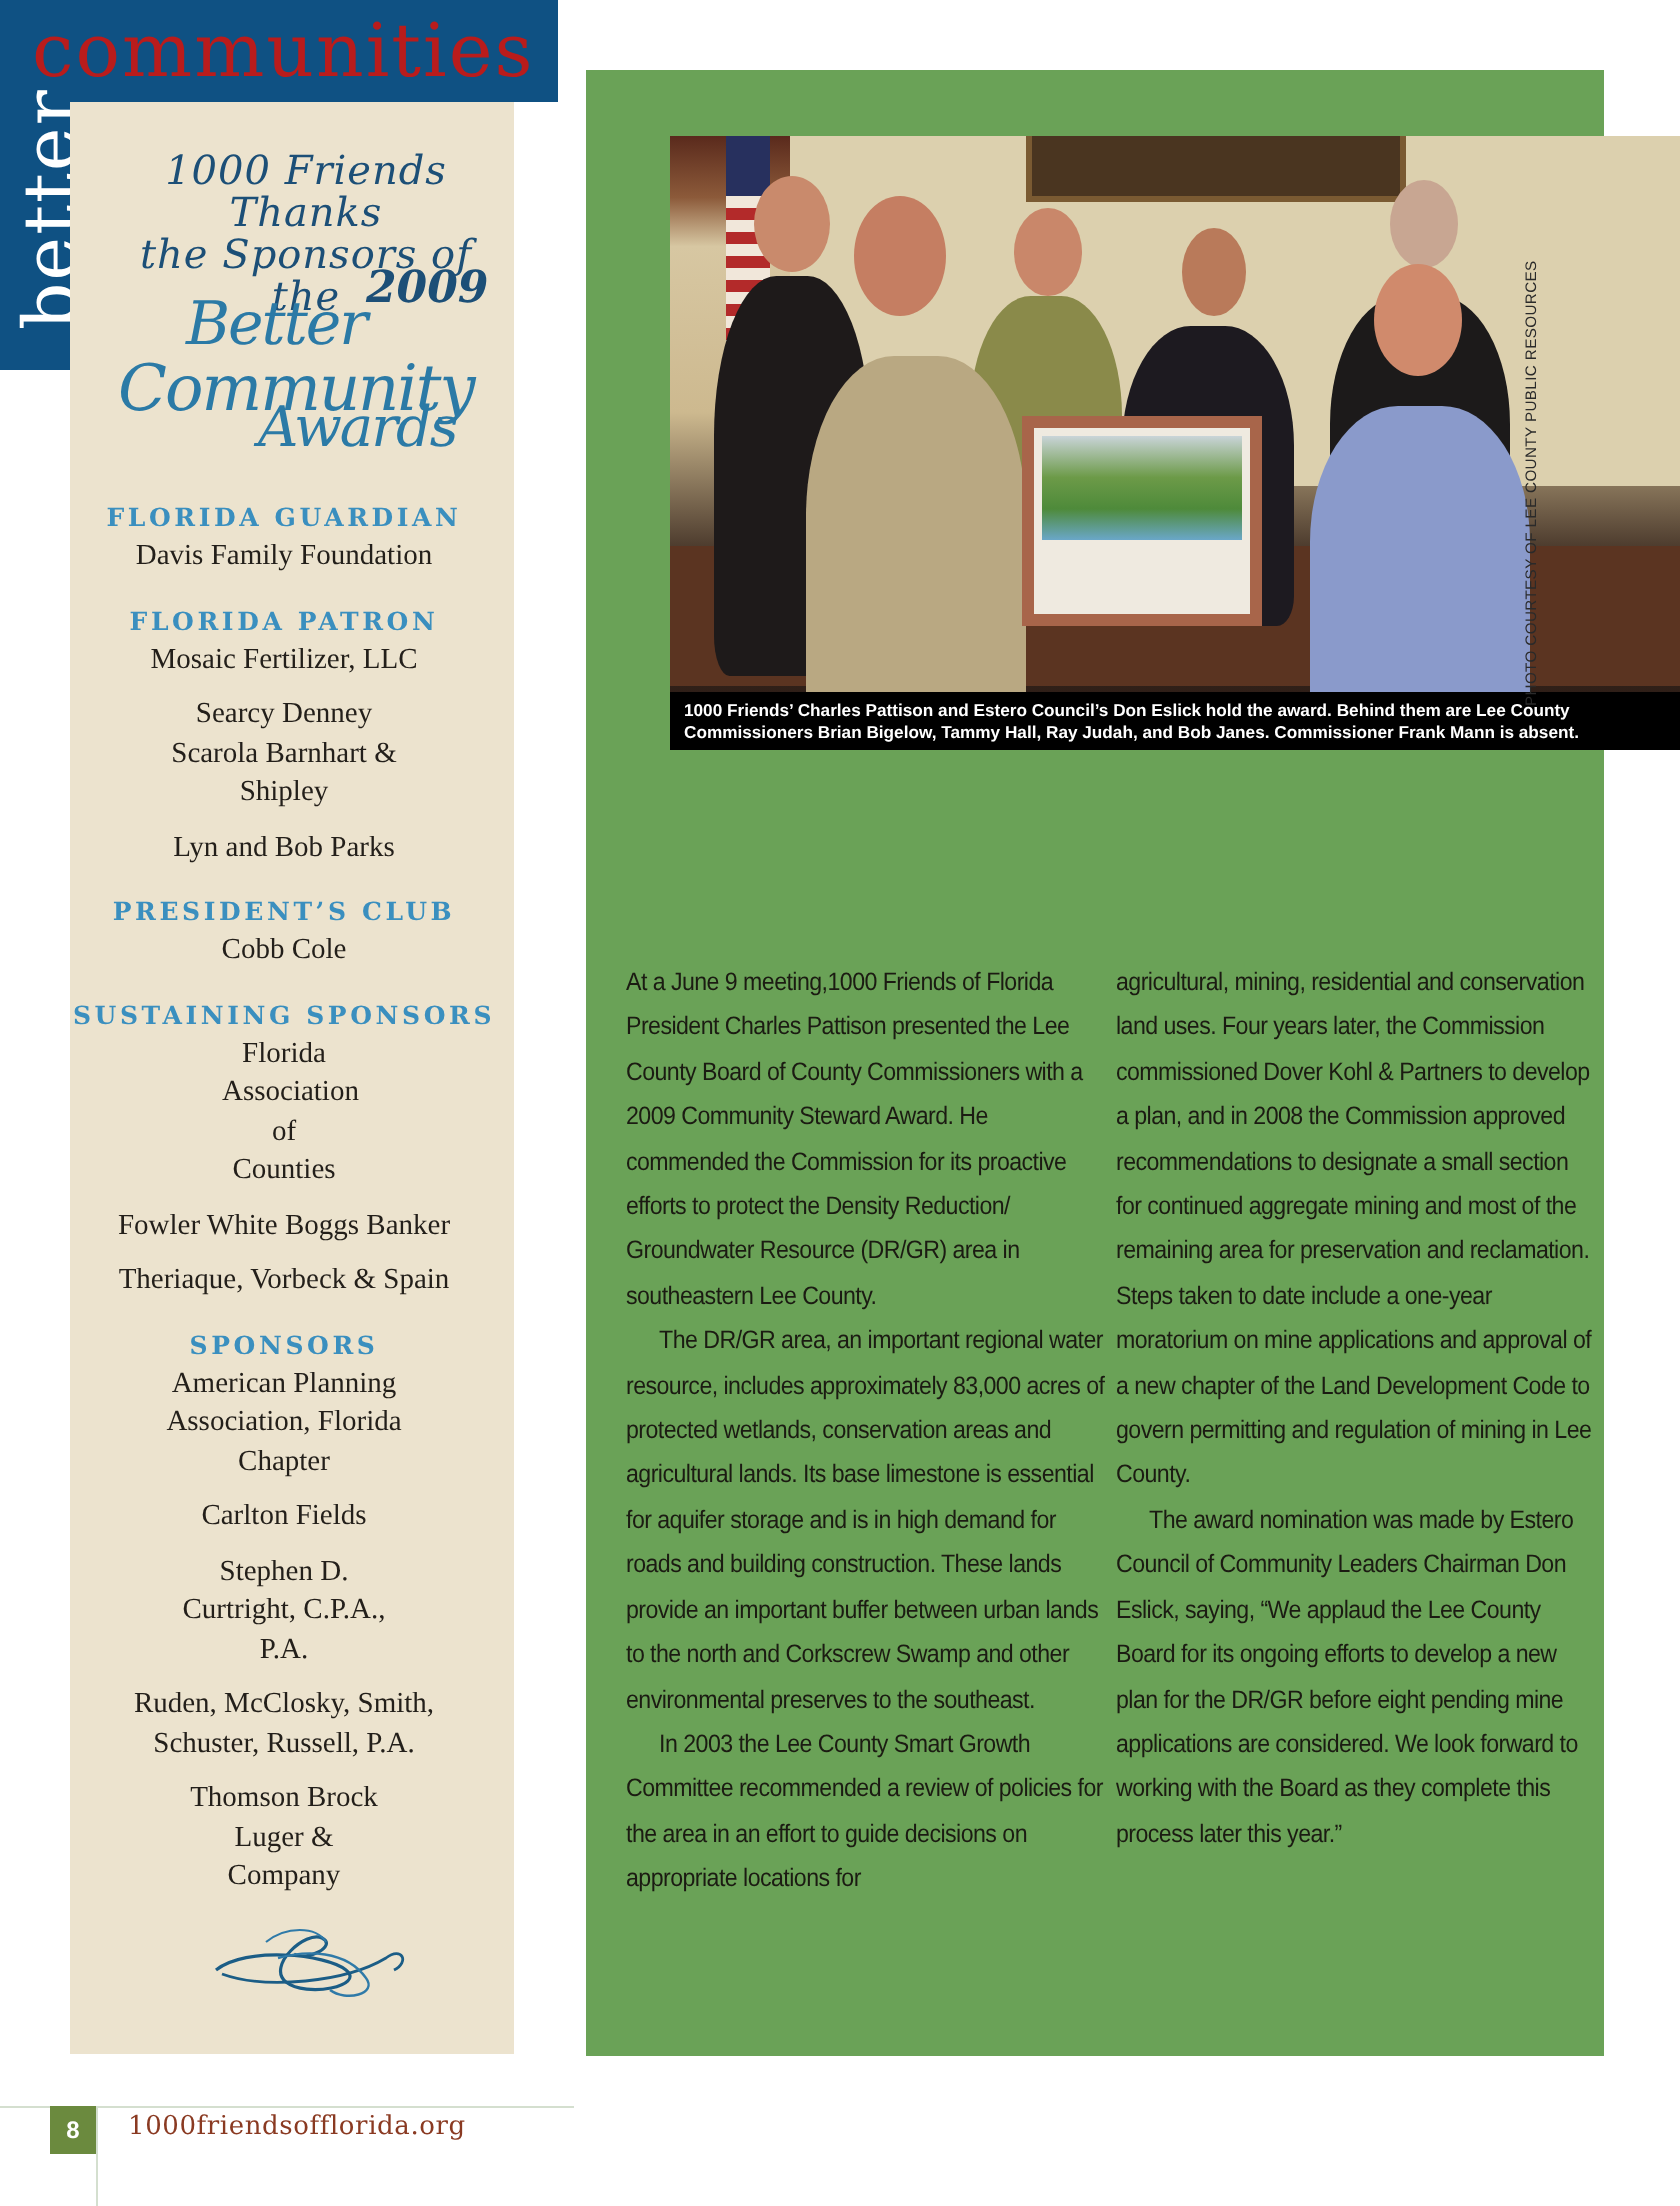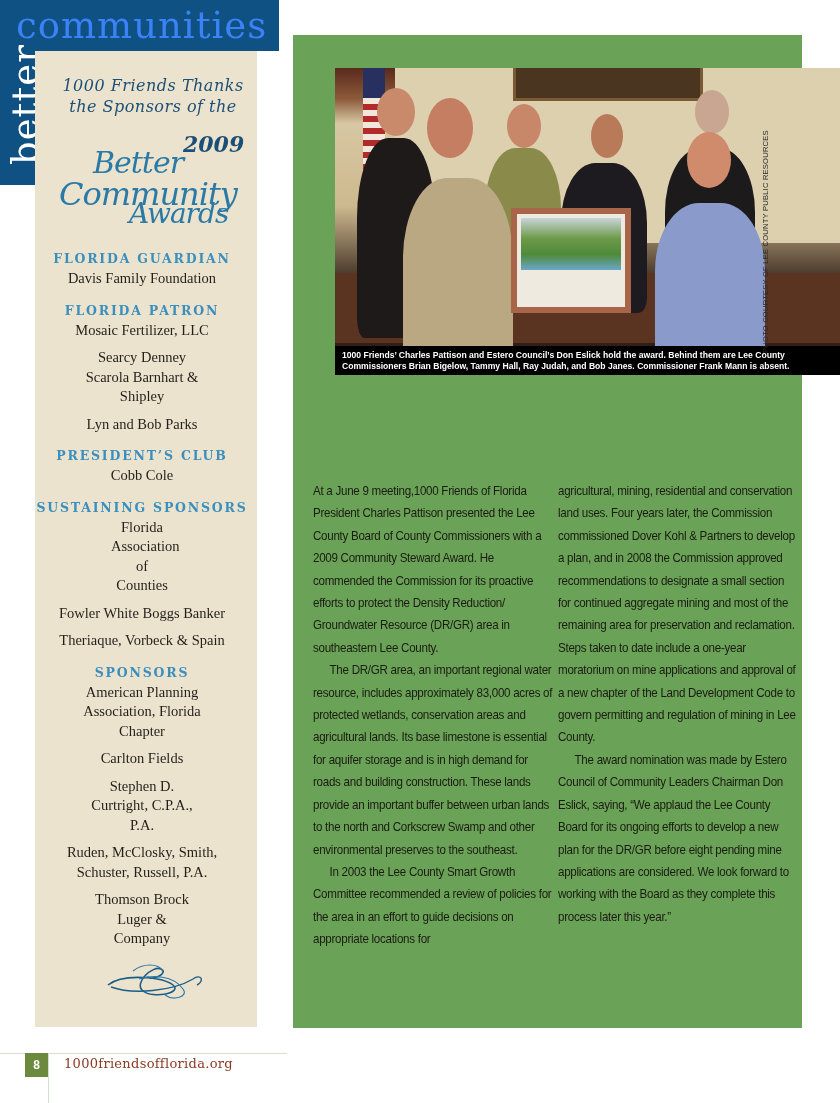--- a/index.html
+++ b/index.html
@@ -1,26 +1,26 @@
 <!DOCTYPE html>
 <html><head>
 <meta charset="utf-8">
 <style>
   html, body { margin:0; padding:0; }
   body { width:840px; height:1103px; position:relative; background:#ffffff; overflow:hidden; font-family:"Liberation Sans", sans-serif; }
 
   
   .blue-band { position:absolute; left:0; top:0; width:279px; height:51px; background:#0f5183; }
   .blue-strip { position:absolute; left:0; top:0; width:52px; height:185px; background:#0f5183; }
-  .masthead-communities { position:absolute; left:16px; top:4px; font-family:"DejaVu Serif", serif; font-size:37px; color:#3b82f6; letter-spacing:1px; line-height:44px; }
+  .masthead-communities { position:absolute; left:16px; top:4px; font-family:"DejaVu Serif", serif; font-size:37px; color:#b91c1c; letter-spacing:1px; line-height:44px; }
   .masthead-better { position:absolute; left:6px; top:165px; transform-origin:0 0; transform:rotate(-90deg); font-family:"DejaVu Serif", serif; font-size:37px; color:#ffffff; line-height:40px; letter-spacing:1px; white-space:nowrap; }
 
   
   .sidebar { position:absolute; left:35px; top:51px; width:222px; height:976px; background:#ece3ce; }
-  .thanks { position:absolute; left:18px; top:24px; width:200px; text-align:center; font-family:"DejaVu Serif", serif; font-style:italic; color:#1c4f77; font-size:16px; line-height:21px; letter-spacing:0.5px; }
+  .thanks { position:absolute; left:18px; top:24px; width:200px; text-align:center; font-family:"DejaVu Serif", serif; font-style:italic; color:#1c4f77; font-size:20px; line-height:21px; letter-spacing:0.5px; }
   .award-title { position:absolute; left:28px; top:80px; width:190px; font-family:"DejaVu Serif", serif; font-style:italic; color:#2b7aa6; }
   .award-year { position:absolute; left:120px; top:0; font-size:22px; font-weight:bold; color:#1c4f77;text-align:right; }
   .award-better { position:absolute; left:30px; top:14px; font-size:30px; letter-spacing:-1px; }
   .award-community { position:absolute; left:-4px; top:44px; font-size:32px; letter-spacing:-1px; }
   .award-awards { position:absolute; left:66px; top:66px; font-size:28px; letter-spacing:-1px; }
 
   .sponsor-list { position:absolute; left:0; top:200px; width:214px; text-align:center; }
   .cat { font-family:"DejaVu Serif", serif; font-weight:bold; color:#3a8fbf; font-size:12.5px; letter-spacing:1.8px; margin-top:14px; margin-bottom:3px; }
   .cat.first { margin-top:0; }
   .sp { font-family:"Liberation Serif", serif; color:#231f1a; font-size:14.5px; line-height:19.5px; margin-bottom:8px; }

